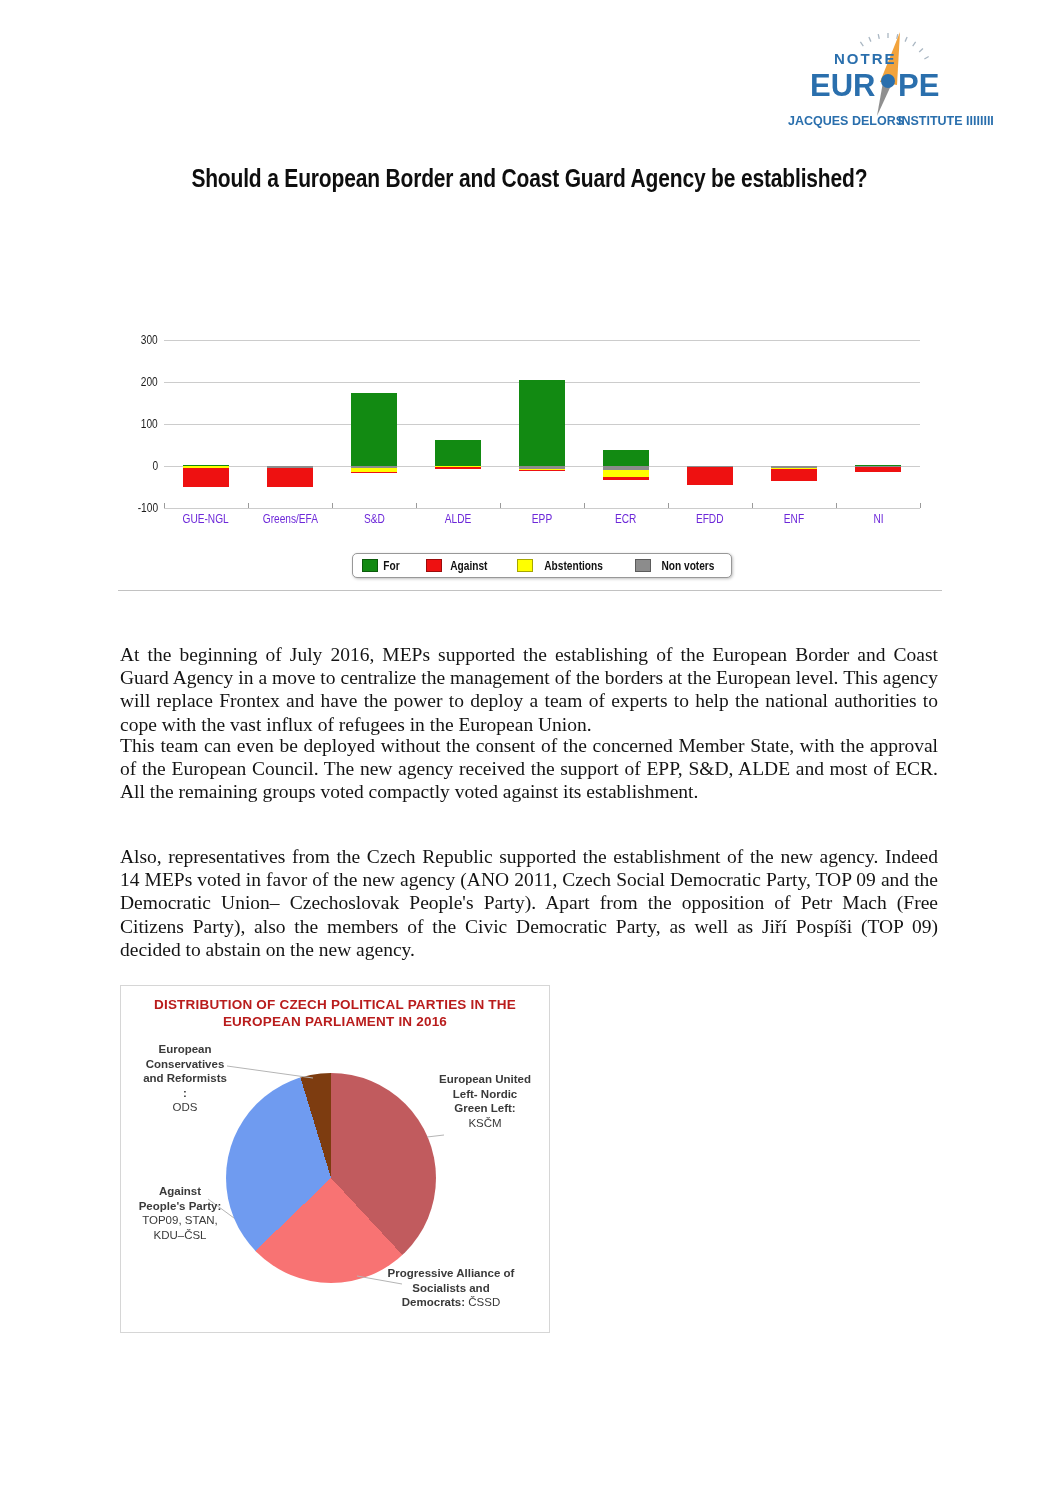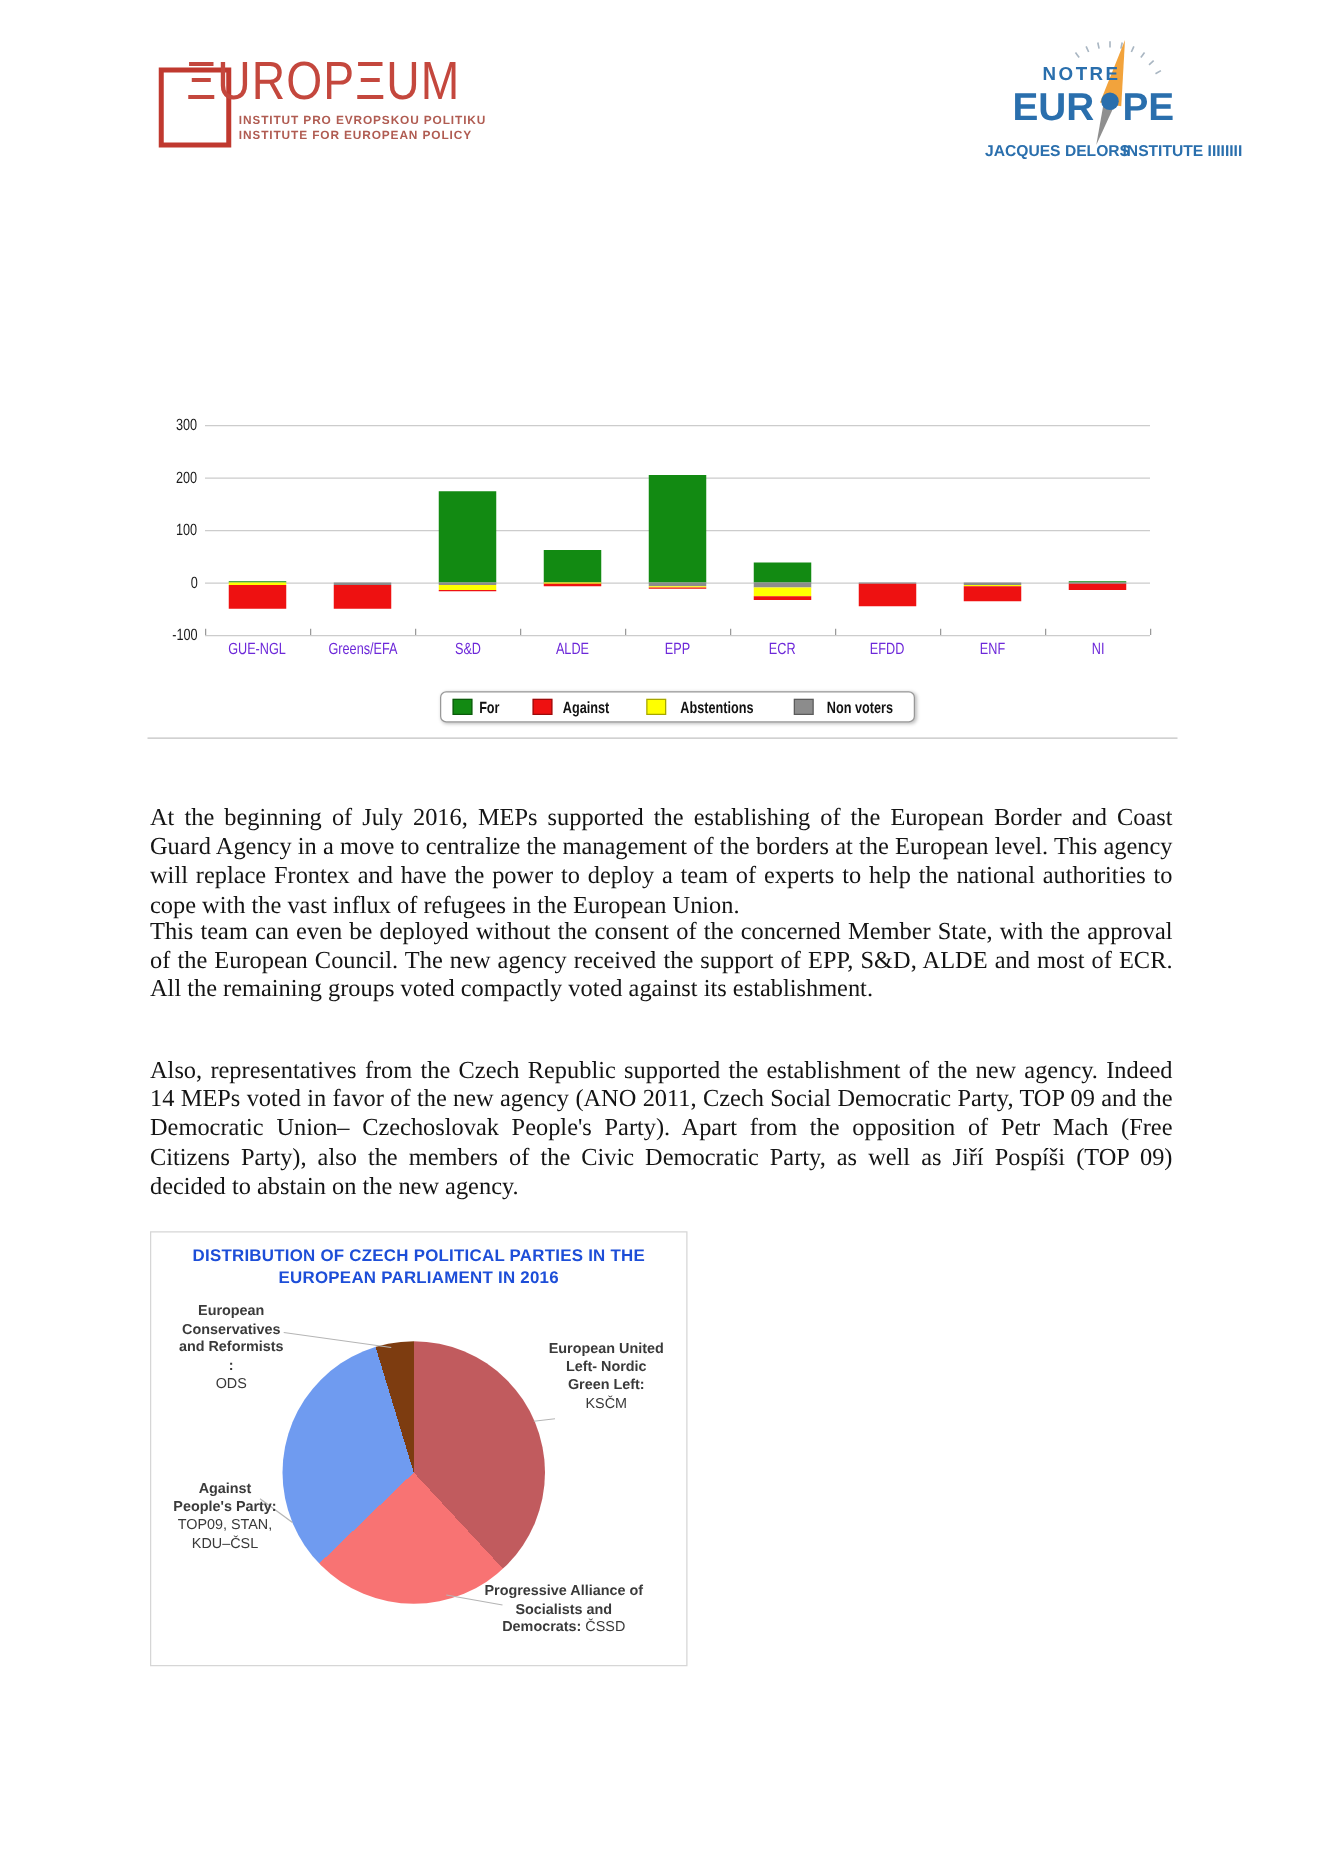--- a/index.html
+++ b/index.html
@@ -42,42 +42,36 @@
 
   
   .para{position:absolute;left:120px;width:818px;text-align:justify;color:#141414;
         font-family:"Liberation Serif",serif;font-size:19.5px;line-height:23.2px;}
   #p1{top:597px;margin-top:46px;} #p2{top:734px;} #p3{top:845px;}
   #p4{left:562px;top:984px;width:373px;line-height:25px;}
 
   
   #pie-box{position:absolute;left:120px;top:985px;width:428px;height:346px;border:1px solid #d6d6d6;background:#fff;}
   .pie-title{position:absolute;top:10px;left:18px;right:18px;text-align:center;font-weight:bold;
-             font-size:13.5px;line-height:17px;color:#1d4ed8;letter-spacing:.2px;}
+             font-size:13.5px;line-height:17px;color:#b91c1c;letter-spacing:.2px;}
   #pie-circle{position:absolute;left:105px;top:87px;width:210px;height:210px;border-radius:50%;}
   #pie-lines{position:absolute;left:0;top:0;}
   .pie-label{position:absolute;text-align:center;font-size:11.5px;line-height:14.5px;color:#3a3a3a;}
   .pie-label .g{font-weight:bold;}
   .pie-label .p{font-weight:normal;}
   #lbl-ods{left:22px;top:56px;width:84px;}
   #lbl-kscm{left:318px;top:86px;width:92px;}
   #lbl-epp{left:14px;top:198px;width:90px;}
   #lbl-cssd{left:260px;top:280px;width:140px;}
 </style>
 </head>
 <body>
 
 <div class="page">
 
-  <div class="eu-logo">
-    <div class="eu-square"></div>
-    <div class="eu-word">ΞUROPΞUM</div>
-    <div class="eu-sub eu-sub1">INSTITUT PRO EVROPSKOU POLITIKU</div>
-    <div class="eu-sub eu-sub2">INSTITUTE FOR EUROPEAN POLICY</div>
-  </div>
 
   <svg id="ne-logo" width="210" height="105" viewBox="0 0 210 105">
     <g id="compass-ticks">
         <line x1="75.31301940371613" y1="18.02128623625221" x2="72.37409314225377" y2="13.976201264377472" stroke="#a9b6c2" stroke-width="1.3"></line>
         <line x1="82.9170609908164" y1="13.631090779010762" x2="80.8833777754374" y2="9.063363490797762" stroke="#a9b6c2" stroke-width="1.3"></line>
         <line x1="91.26770898565411" y1="10.917800769180161" x2="90.22815053156532" y2="6.027062765511133" stroke="#a9b6c2" stroke-width="1.3"></line>
         <line x1="100" y1="10" x2="100" y2="5" stroke="#a9b6c2" stroke-width="1.3"></line>
         <line x1="108.73229101434589" y1="10.917800769180161" x2="109.77184946843468" y2="6.027062765511133" stroke="#a9b6c2" stroke-width="1.3"></line>
         <line x1="117.0829390091836" y1="13.631090779010762" x2="119.1166222245626" y2="9.063363490797762" stroke="#a9b6c2" stroke-width="1.3"></line>
         <line x1="124.68698059628387" y1="18.02128623625221" x2="127.62590685774623" y2="13.976201264377472" stroke="#a9b6c2" stroke-width="1.3"></line>
@@ -87,20 +81,23 @@
     <polygon points="92,54 112,4 109,57" fill="#f2a33c"></polygon>
     <polygon points="95,54 89,88 106,51" fill="#8f8f8f"></polygon>
     <text x="46" y="36" font-size="15" font-weight="bold" fill="#2a6fad" letter-spacing="2">NOTRE</text>
     <text x="22" y="68" font-size="31" font-weight="bold" fill="#2a6fad">EUR</text>
     <text x="110" y="68" font-size="31" font-weight="bold" fill="#2a6fad">PE</text>
     <circle cx="100" cy="53" r="7" fill="#2a6fad"></circle>
     <text x="0" y="97" font-size="12.5" font-weight="bold" fill="#2a6fad">JACQUES DELORS</text>
     <text x="110" y="97" font-size="12.5" font-weight="bold" fill="#2a6fad">INSTITUTE IIIIIIII</text>
   </svg>
 
+  <div class="center-row" style="top:164px;">
+    <span class="doc-title-inner">Should a European Border and Coast Guard Agency be established?</span>
+  </div>
 
   <div id="bar-chart">
     <div id="bar-plot">
         <div class="gridline" style="left: 46px; width: 756px; top: 82px;"></div>
         <div class="ytick" style="top: 74px;"><span class="condr">300</span></div>
         <div class="gridline" style="left: 46px; width: 756px; top: 124px;"></div>
         <div class="ytick" style="top: 116px;"><span class="condr">200</span></div>
         <div class="gridline" style="left: 46px; width: 756px; top: 166px;"></div>
         <div class="ytick" style="top: 158px;"><span class="condr">100</span></div>
         <div class="gridline" style="left: 46px; width: 756px; top: 208px;"></div>

